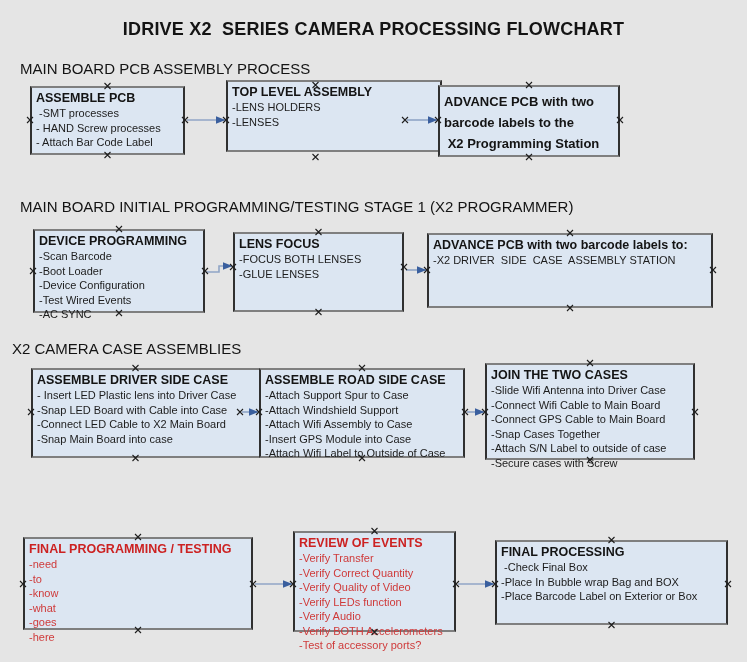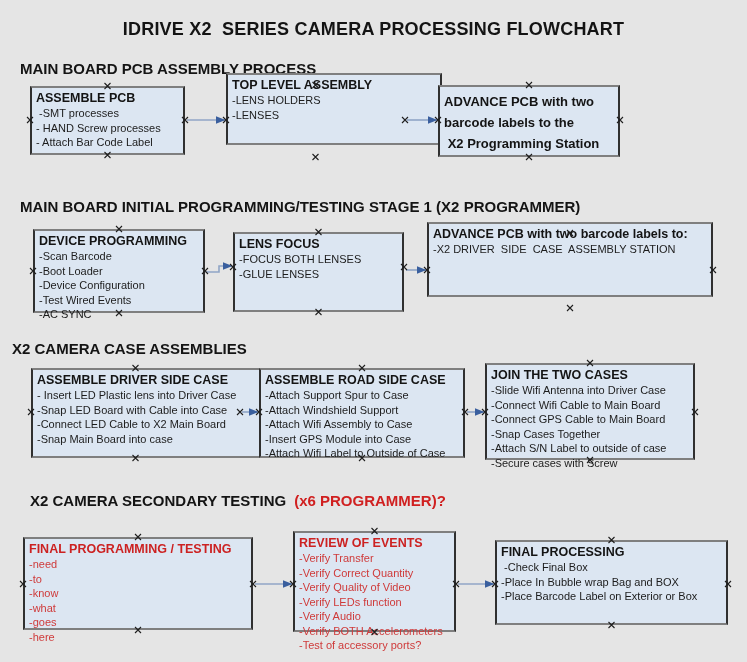--- a/index.html
+++ b/index.html
@@ -1,20 +1,20 @@
 <!DOCTYPE html>
 <html><head>
 <meta charset="utf-8">
 <style>
   html,body{margin:0;padding:0;background:#fff;}
   .canvas{position:relative;width:747px;height:662px;background:#e5e5e5;
           font-family:"Liberation Sans","DejaVu Sans",sans-serif;overflow:hidden;}
   .title{position:absolute;top:19px;left:0;width:100%;text-align:center;
          font-size:18px;font-weight:bold;color:#141414;white-space:pre;letter-spacing:.2px;}
-  .sec{position:absolute;font-size:15px;font-weight:bold;color:#141414;white-space:pre;}
+  .sec{position:absolute;font-size:15px;font-weight:normal;color:#141414;white-space:pre;}
   .sec .redpart{color:#d02020;margin-left:8px;}
   .fbox{position:absolute;background:#dce6f2;border:2px solid;
         border-color:#7f7f7f #303030 #7f7f7f #303030;
         box-sizing:border-box;padding:2px 3px 0 4px;z-index:1;}
   .fbox .h{font-size:12.5px;font-weight:bold;line-height:16px;color:#141414;white-space:pre-wrap;}
   .fbox .i{font-size:11px;line-height:14.5px;color:#1c1c1c;white-space:pre-wrap;}
   .fbox.redbox .h{color:#cc2222;}
   .fbox.redbox .i{color:#cf3a3a;}
   .fbox.boldlines .i{font-weight:bold;font-size:13px;line-height:21px;color:#141414;}
   svg.overlay{position:absolute;left:0;top:0;z-index:5;pointer-events:none;}
@@ -24,29 +24,28 @@
 </head>
 <body>
 
 <div class="canvas">
 
   <div class="title">IDRIVE X2  SERIES CAMERA PROCESSING FLOWCHART</div>
 
   <div class="sec" style="left:20px;top:60px;">MAIN BOARD PCB ASSEMBLY PROCESS</div>
   <div class="sec" style="left:20px;top:198px;">MAIN BOARD INITIAL PROGRAMMING/TESTING STAGE 1 (X2 PROGRAMMER)</div>
   <div class="sec" style="left:12px;top:340px;text-align:center;">X2 CAMERA CASE ASSEMBLIES</div>
-  <div class="sec" style="left:30px;top:492px;"><span>X2 CAMERA SECONDARY TESTING</span><span class="redpart">(x6 PROGRAMMER)?</span></div>
 
   <div class="fbox" style="left:30px;top:86px;width:155px;height:69px">
     <div class="h">ASSEMBLE PCB</div>
     <div class="i"> -SMT processes</div>
     <div class="i">- HAND Screw processes</div>
     <div class="i">- Attach Bar Code Label</div>
   </div>
-  <div class="fbox" style="left:226px;top:73px;width:216px;height:72px">
+  <div class="fbox" style="left:226px;top:80px;width:216px;height:72px">
     <div class="h">TOP LEVEL ASSEMBLY</div>
     <div class="i">-LENS HOLDERS</div>
     <div class="i">-LENSES</div>
   </div>
   <div class="fbox boldlines" style="left:438px;top:85px;width:182px;height:72px;padding-top:4px">
     <div class="i">ADVANCE PCB with two</div>
     <div class="i">barcode labels to the</div>
     <div class="i"> X2 Programming Station</div>
   </div>
 
@@ -56,21 +55,21 @@
     <div class="i">-GLUE LENSES</div>
   </div>
   <div class="fbox" style="left:33px;top:229px;width:172px;height:84px">
     <div class="h">DEVICE PROGRAMMING</div>
     <div class="i">-Scan Barcode</div>
     <div class="i">-Boot Loader</div>
     <div class="i">-Device Configuration</div>
     <div class="i">-Test Wired Events</div>
     <div class="i">-AC SYNC</div>
   </div>
-  <div class="fbox" style="left:427px;top:222px;width:286px;height:75px">
+  <div class="fbox" style="left:427px;top:233px;width:286px;height:75px">
     <div class="h">ADVANCE PCB with two barcode labels to:</div>
     <div class="i">-X2 DRIVER  SIDE  CASE  ASSEMBLY STATION</div>
   </div>
 
   <div class="fbox" style="left:31px;top:368px;width:230px;height:90px">
     <div class="h">ASSEMBLE DRIVER SIDE CASE</div>
     <div class="i">- Insert LED Plastic lens into Driver Case</div>
     <div class="i">-Snap LED Board with Cable into Case</div>
     <div class="i">-Connect LED Cable to X2 Main Board</div>
     <div class="i">-Snap Main Board into case</div>

